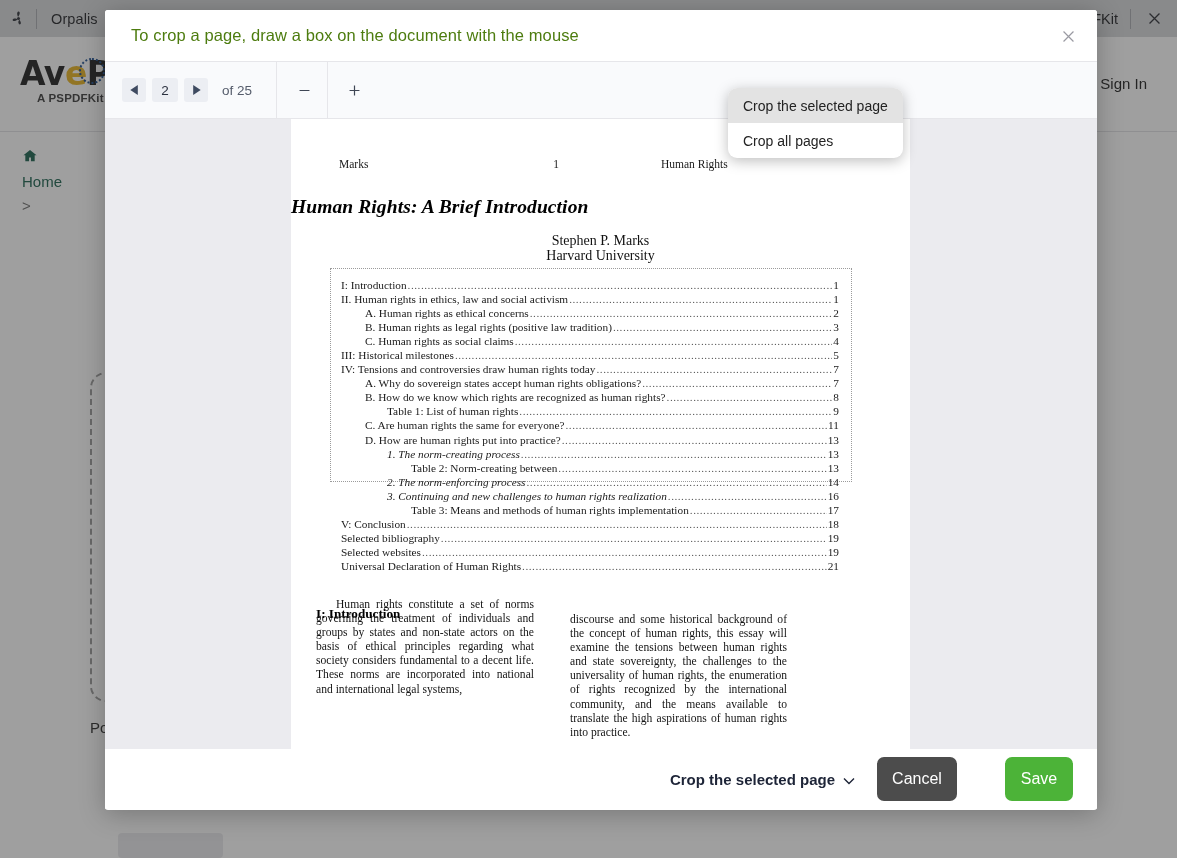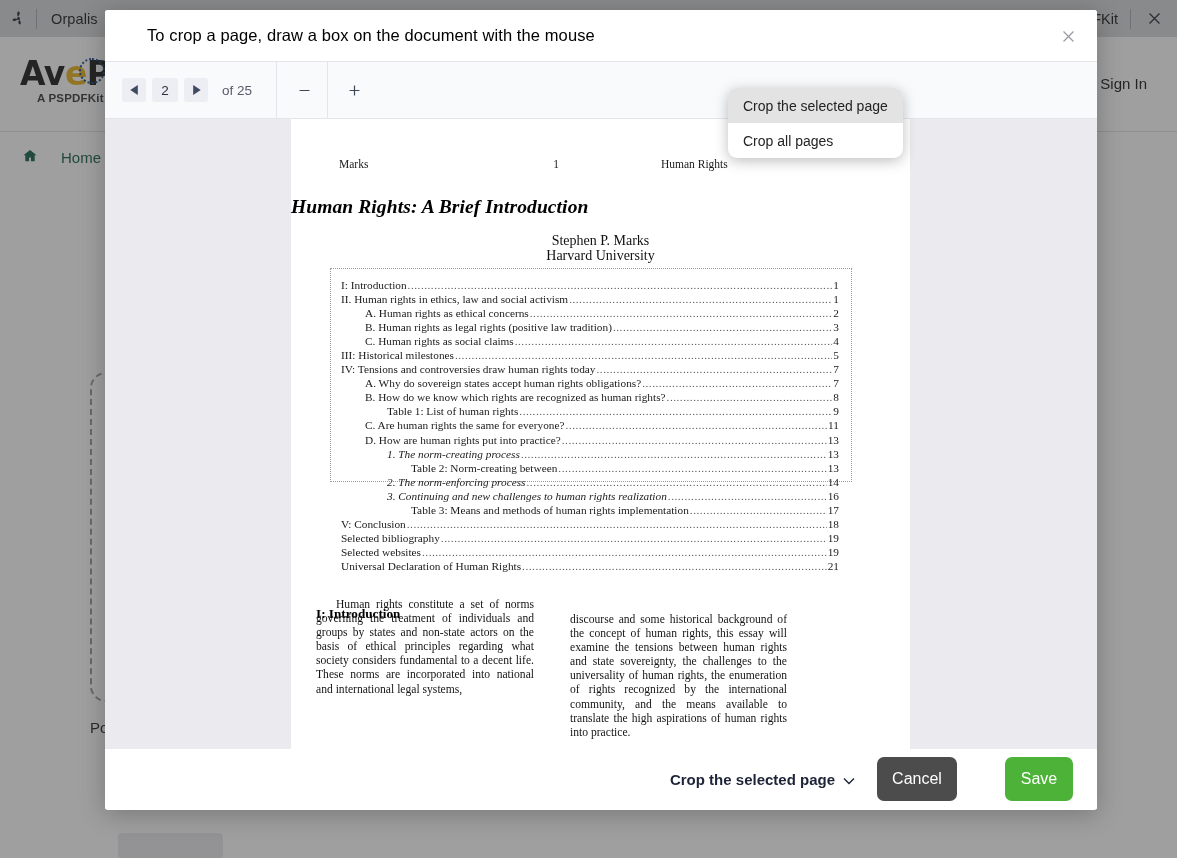--- a/index.html
+++ b/index.html
@@ -68,22 +68,22 @@
   .logo-sub {
     font-size: 11.5px; font-weight: 700; color: #3b3b3b;
     letter-spacing: .2px; margin-top: 1px; padding-left: 17px;
   }
   .signin {
     position: absolute; right: 30px; top: 75px;
     font-size: 15px; color: #1c1c1c;
   }
   .breadcrumb {
     position: absolute; left: 22px; top: 148px;
-    display: flex; align-items: center; gap: 23px;
-    font-size: 15px; color: #18604d; font-weight: 500;
+    display: flex; align-items: flex-start; gap: 7px;
+    font-size: 15px; color: #18604d; font-weight: 500; flex-direction: column;
   }
   .bc-sep { color: #6d6d6d; font-weight: 400; }
   .dropzone {
     position: absolute; left: 90px; top: 372px;
     width: 460px; height: 330px;
     border: 2px dashed #9a9a9a; border-radius: 16px;
     background: transparent;
   }
   .dz-label {
     position: absolute; left: 90px; top: 719px;
@@ -108,22 +108,22 @@
     box-shadow: 0 4px 26px rgba(0,0,0,.25);
     overflow: hidden;
   }
   .modal-header {
     position: relative; height: 52px;
     display: flex; align-items: center;
     border-bottom: 1px solid #e6e6ea;
     background: #ffffff;
   }
   .modal-title {
-    padding-left: 42px;
-    font-size: 16.5px; color: #000000; letter-spacing: .1px;
+    padding-left: 26px;
+    font-size: 16.5px; color: #4d7c0f; letter-spacing: .1px;
   }
   .modal-close {
     position: absolute; right: 12px; top: 10px;
     width: 34px; height: 32px;
     display: flex; align-items: center; justify-content: center;
   }
 
   .toolbar {
     position: relative; height: 57px;
     background: #f9fafc;

